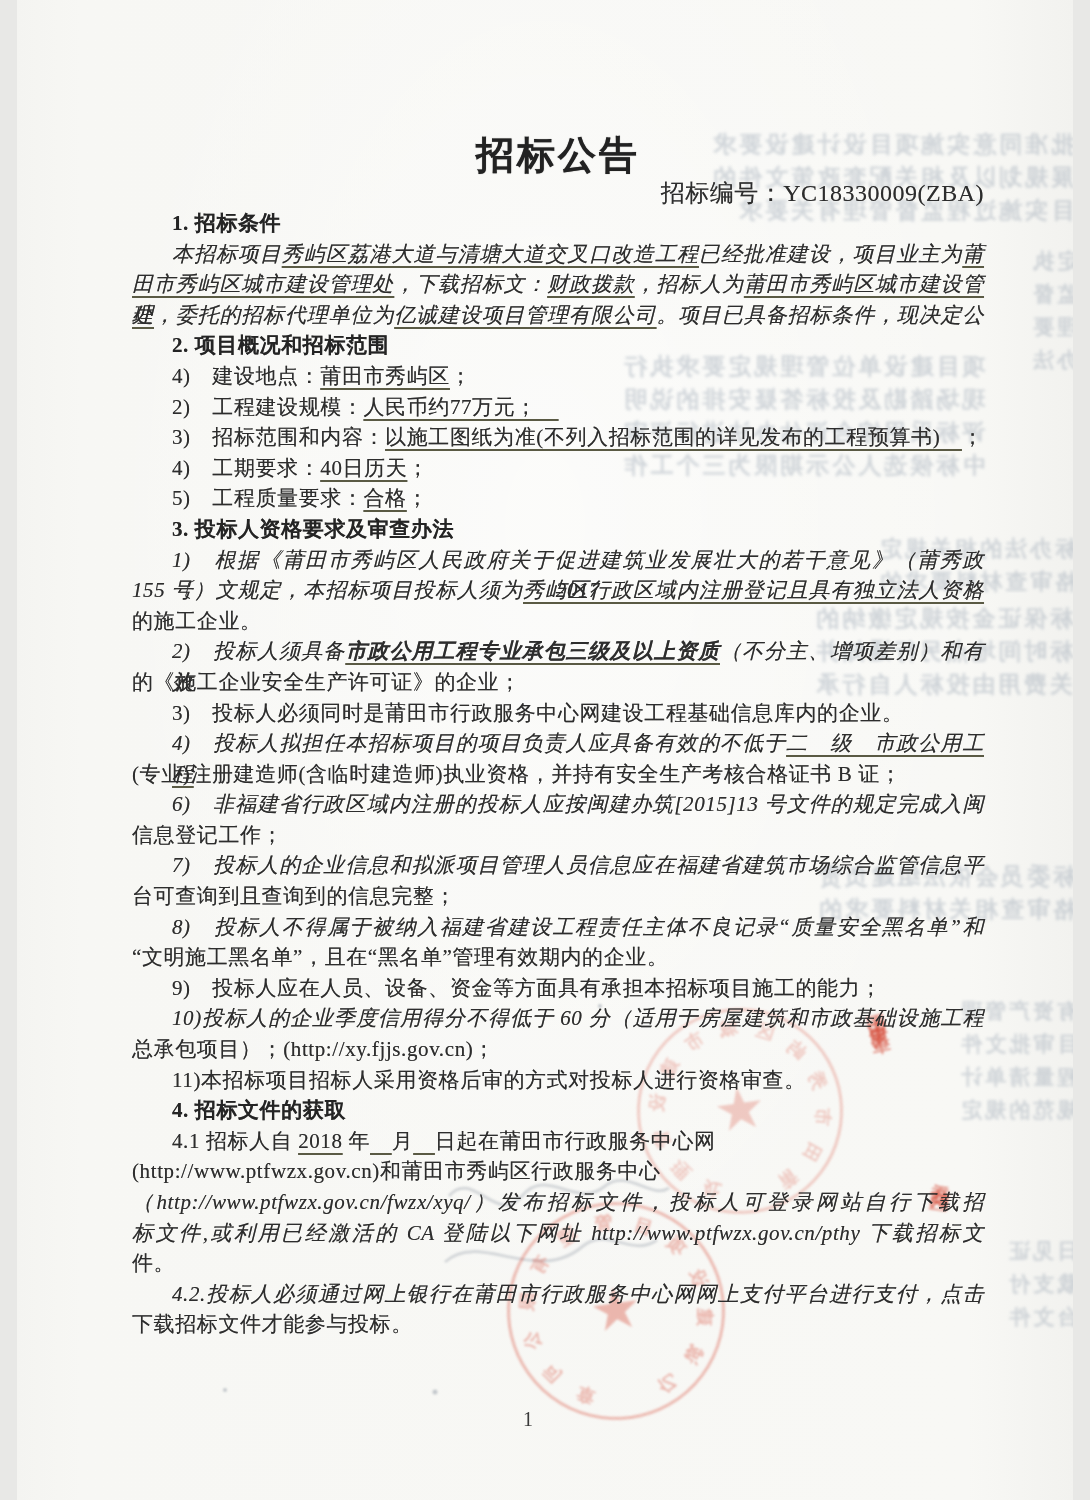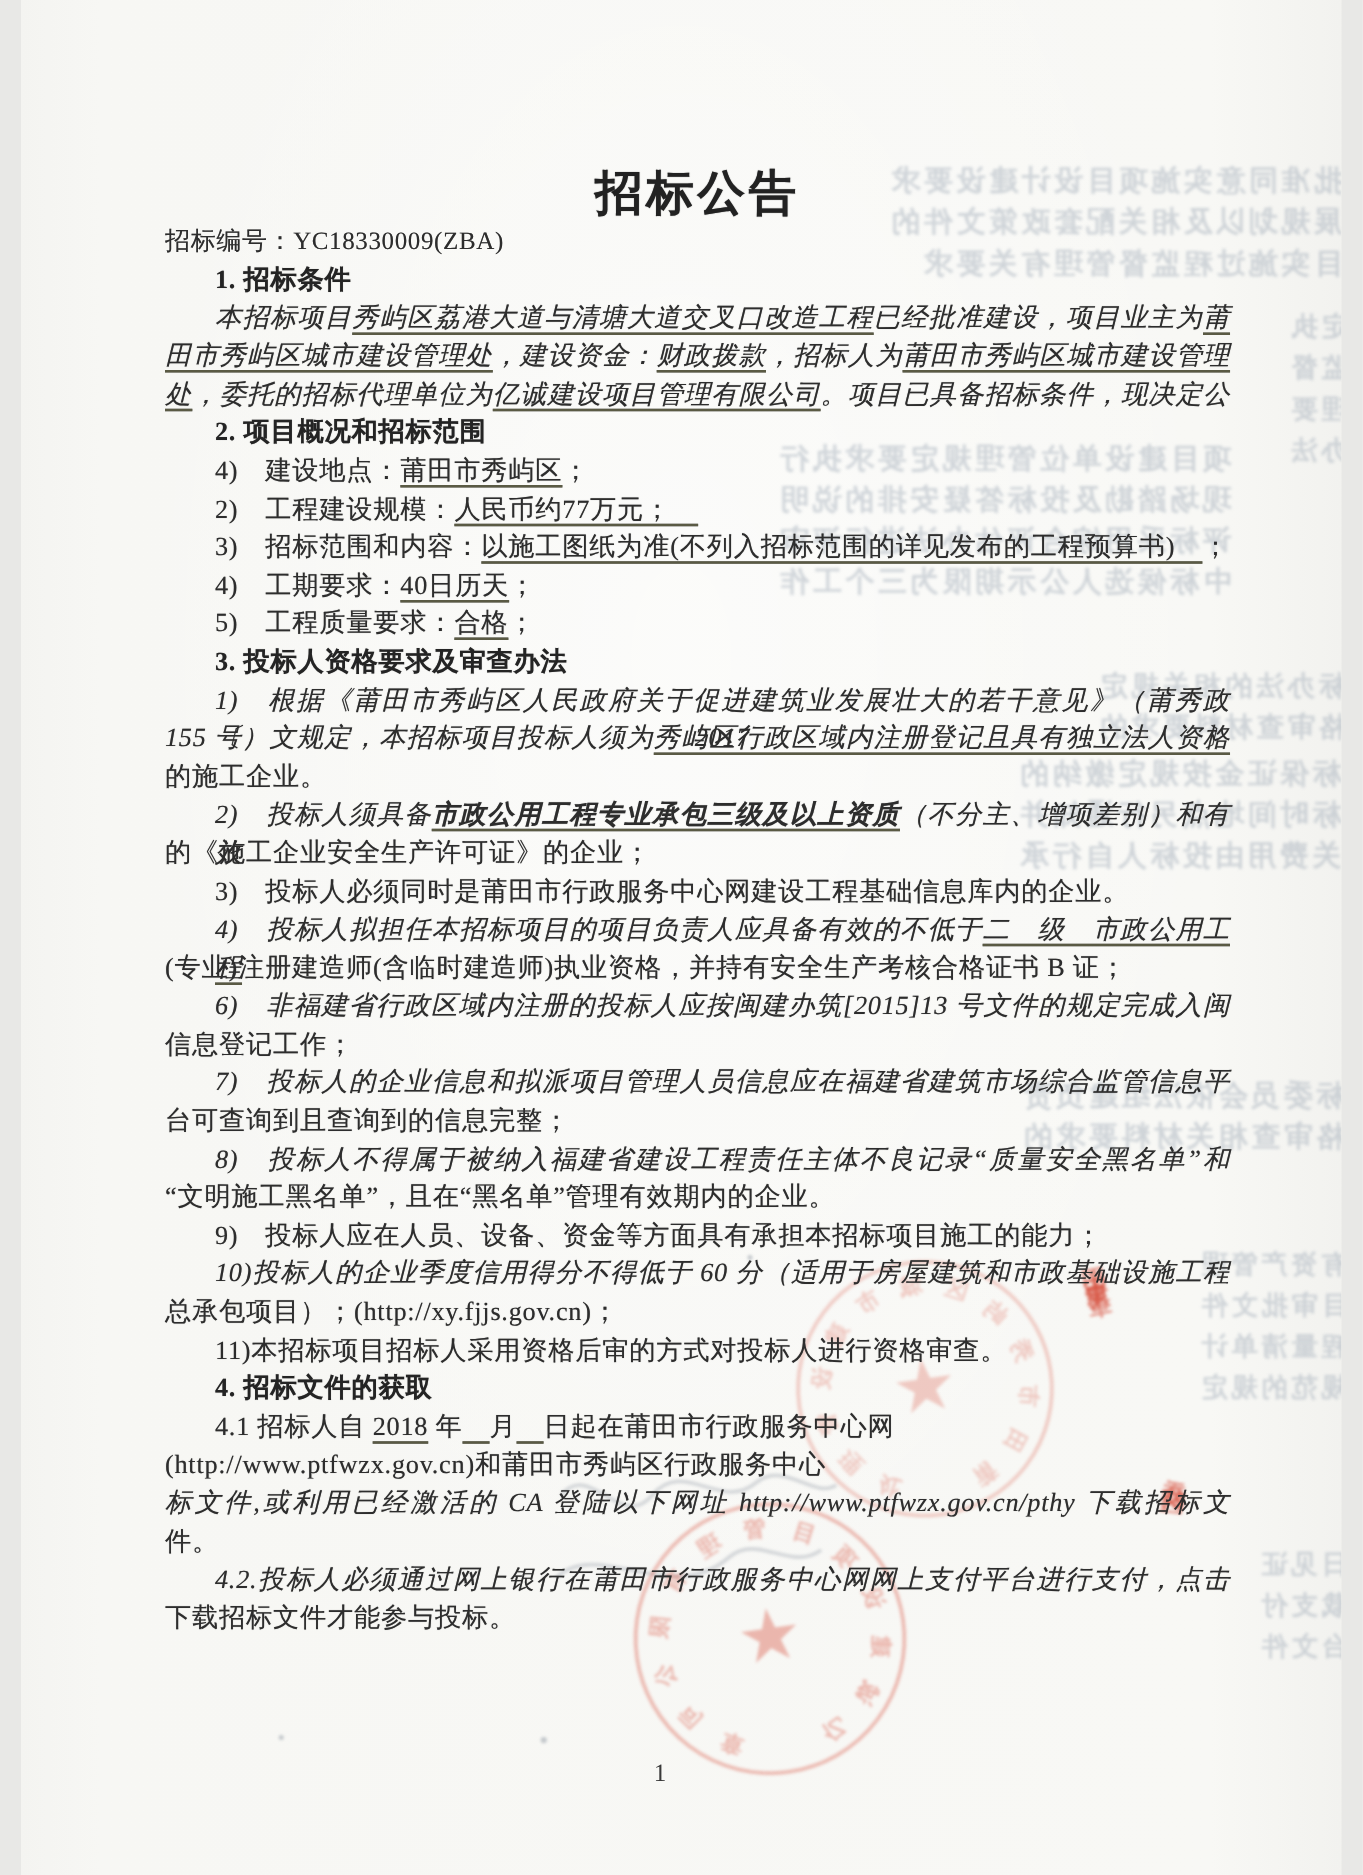--- a/index.html
+++ b/index.html
@@ -8,21 +8,21 @@
     background:
       radial-gradient(ellipse at 50% 35%, rgba(255,255,255,.55) 0%, rgba(255,255,255,0) 60%),
       linear-gradient(90deg, #f4f4f1 0%, #f7f7f4 6%, #f8f8f5 90%, #f2f2ef 100%),
       #f6f6f3;
     font-family:"Liberation Serif","DejaVu Serif",serif;
     color:#2d2d2d;
   }
   
   .content{position:absolute;left:115px;top:132px;width:852px;z-index:4;}
   .doc-title{font-size:38px;font-weight:bold;line-height:46px;height:46px;text-align:center;letter-spacing:3px;color:#222;text-shadow:0 0 .8px rgba(20,20,20,.7);}
-  .doc-subtitle{font-size:20px;line-height:30px;height:30px;text-align:left;letter-spacing:.5px;text-shadow:0 0 .5px rgba(40,40,40,.5);}
+  .doc-subtitle{font-size:24px;line-height:30px;height:30px;text-align:right;letter-spacing:.5px;text-shadow:0 0 .5px rgba(40,40,40,.5);}
   .line{
     font-size:21px;line-height:30.6px;height:30.6px;
     white-space:pre-wrap;letter-spacing:.6px;
     text-shadow:0 0 .6px rgba(35,35,35,.55);
   }
   .line.heading{font-weight:bold;color:#242424;}
   .line.ind{padding-left:40px;}
   .line.fill{text-align:justify;text-align-last:justify;font-style:italic;}
   .u{text-decoration:underline;text-decoration-thickness:1.7px;text-underline-offset:5px;text-decoration-color:#5a5a44;}
   .b{font-weight:bold;}
@@ -162,21 +162,21 @@
       <div class="redmark" style="left: 858px; top: 998px; height: 165px; transform: scaleX(-1) rotate(12deg);">图审专用章</div>
       <div class="redmark" style="left: 905px; top: 1168px; height: 120px; transform: scaleX(-1) rotate(-8deg);">秀屿区</div>
     </div>
 
   <div class="content">
     <div class="doc-title">招标公告</div>
     <div class="doc-subtitle">招标编号：YC18330009(ZBA)</div>
     <div>
         <div class="line heading ind"><span>1. 招标条件</span></div>
         <div class="line fill ind"><span>本招标项目</span><span class="u">秀屿区荔港大道与清塘大道交叉口改造工程</span><span>已经批准建设，项目业主为</span><span class="u">莆</span></div>
-        <div class="line fill"><span class="u">田市秀屿区城市建设管理处</span><span>，建设资金：</span><span class="u">财政拨款</span><span>，招标人为</span><span class="u">莆田市秀屿区城市建设管理</span></div>
+        <div class="line fill"><span class="u">田市秀屿区城市建设管理处</span><span>，下载招标文：</span><span class="u">财政拨款</span><span>，招标人为</span><span class="u">莆田市秀屿区城市建设管理</span></div>
         <div class="line fill"><span class="u">处</span><span>，委托的招标代理单位为</span><span class="u">亿诚建设项目管理有限公司</span><span>。项目已具备招标条件，现决定公</span></div>
         <div class="line heading ind"><span>2. 项目概况和招标范围</span></div>
         <div class="line ind"><span>4)　建设地点：</span><span class="u">莆田市秀屿区</span><span>；</span></div>
         <div class="line ind"><span>2)　工程建设规模：</span><span class="u">人民币约77万元；　</span></div>
         <div class="line ind"><span>3)　招标范围和内容：</span><span class="u">以施工图纸为准(不列入招标范围的详见发布的工程预算书)　</span><span>；</span></div>
         <div class="line ind"><span>4)　工期要求：</span><span class="u">40日历天</span><span>；</span></div>
         <div class="line ind"><span>5)　工程质量要求：</span><span class="u">合格</span><span>；</span></div>
         <div class="line heading ind"><span>3. 投标人资格要求及审查办法</span></div>
         <div class="line fill ind"><span>1)　根据《莆田市秀屿区人民政府关于促进建筑业发展壮大的若干意见》（莆秀政〔2017〕</span></div>
         <div class="line fill"><span>155 号）文规定，本招标项目投标人须为</span><span class="u">秀屿区行政区域内注册登记且具有独立法人资格</span></div>
@@ -192,20 +192,21 @@
         <div class="line"><span>台可查询到且查询到的信息完整；</span></div>
         <div class="line fill ind"><span>8)　投标人不得属于被纳入福建省建设工程责任主体不良记录“质量安全黑名单”和</span></div>
         <div class="line"><span>“文明施工黑名单”，且在“黑名单”管理有效期内的企业。</span></div>
         <div class="line ind"><span>9)　投标人应在人员、设备、资金等方面具有承担本招标项目施工的能力；</span></div>
         <div class="line fill ind"><span>10)投标人的企业季度信用得分不得低于 60 分（适用于房屋建筑和市政基础设施工程</span></div>
         <div class="line"><span>总承包项目）；(http://xy.fjjs.gov.cn)；</span></div>
         <div class="line ind"><span>11)本招标项目招标人采用资格后审的方式对投标人进行资格审查。</span></div>
         <div class="line heading ind"><span>4. 招标文件的获取</span></div>
         <div class="line ind"><span>4.1 招标人自 </span><span class="u">2018</span><span> 年</span><span class="u">　</span><span>月</span><span class="u">　</span><span>日起在莆田市行政服务中心网</span></div>
         <div class="line"><span>(http://www.ptfwzx.gov.cn)和莆田市秀屿区行政服务中心</span></div>
+        <div class="line fill"><span>（http://www.ptfwzx.gov.cn/fwzx/xyq/）发布招标文件，投标人可登录网站自行下载招</span></div>
         <div class="line fill"><span>标文件,或利用已经激活的 CA 登陆以下网址 http://www.ptfwzx.gov.cn/pthy 下载招标文</span></div>
         <div class="line"><span>件。</span></div>
         <div class="line fill ind"><span>4.2.投标人必须通过网上银行在莆田市行政服务中心网网上支付平台进行支付，点击</span></div>
         <div class="line"><span>下载招标文件才能参与投标。</span></div>
       </div>
   </div>
 
   <div class="page-number">1</div>
   <div class="fold-line"></div>
 

